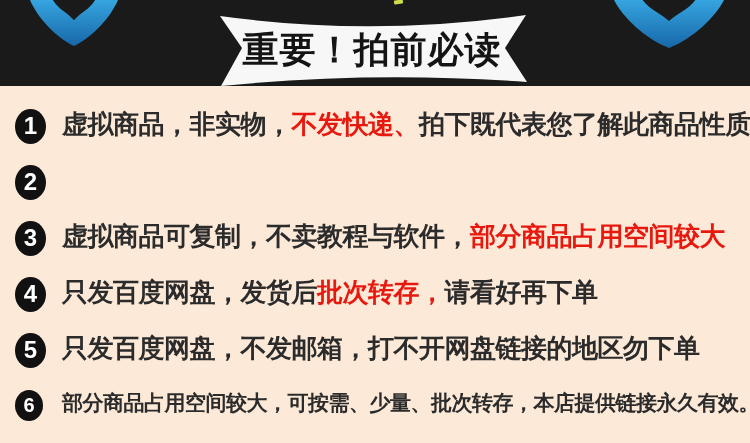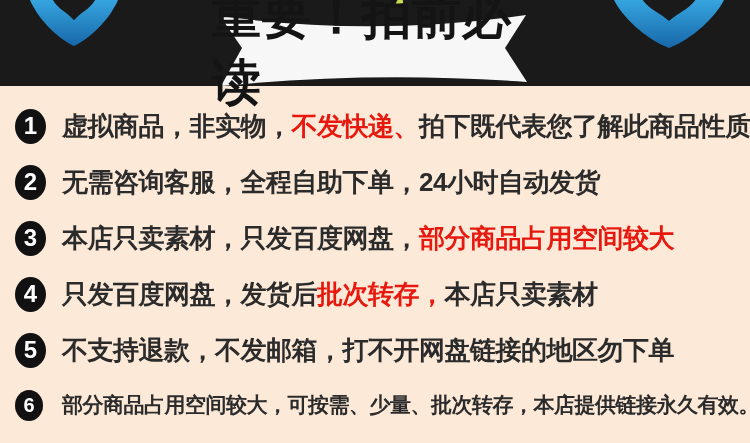--- a/index.html
+++ b/index.html
@@ -22,39 +22,39 @@
   .wing-right{left:614px;width:110px;height:48px;}
   .tick{
     position:absolute;left:394px;top:0;width:9px;height:4px;
     background:var(--tick);border-radius:1px;transform:rotate(-8deg);
   }
   .ribbon-wrap{position:absolute;left:212px;top:10px;width:320px;height:78px;}
   .ribbon-wrap svg{position:absolute;left:0;top:0;width:100%;height:100%;}
   .banner-title{
     position:absolute;left:0;top:0;width:100%;height:100%;
     display:flex;align-items:center;justify-content:center;
-    font-size:49px;font-weight:bold;color:#141414;letter-spacing:1px;
+    font-size:36px;font-weight:bold;color:#141414;letter-spacing:1px;
     padding-top:2px;
   }
   .notice-row{
     position:absolute;left:15px;right:2px;height:40px;
     display:flex;align-items:center;
   }
   .row-1{top:106px;} .row-2{top:162px;} .row-3{top:218px;}
   .row-4{top:274px;} .row-5{top:330px;} .row-6{top:385px;}
   .badge{
     flex:0 0 auto;width:31px;height:35px;border-radius:50%;
     background:var(--badge);color:#ffffff;
     display:flex;align-items:center;justify-content:center;
     font-size:24px;font-weight:bold;margin-right:16px;
   }
   .row-6 .badge{width:28px;height:31px;font-size:20px;margin-right:19px;}
   .notice-text{
     font-size:26px;font-weight:bold;color:var(--ink);
-    white-space:nowrap;letter-spacing:-0.5px;line-height:40px;
+    white-space:nowrap;letter-spacing:-0.5px;line-height:40px;font-family:Liberation Mono, monospace;
   }
   .row-6 .notice-text{font-size:21px;}
   .seg-red{color:var(--red);}
 </style>
 </head>
 <body>
 
 <div class="header">
   <span class="tick"></span>
 
@@ -86,34 +86,33 @@
   </div>
 </div>
 
 <div class="notice-row row-1">
   <span class="badge">1</span>
   <span class="notice-text"><span>虚拟商品，非实物，</span><span class="seg-red">不发快递、</span><span>拍下既代表您了解此商品性质</span></span>
 </div>
 
 <div class="notice-row row-2">
   <span class="badge">2</span>
-  <span class="notice-text"><span>无需咨询客服，全程自助下单，24小时自动发货</span></span>
 </div>
 
 <div class="notice-row row-3">
   <span class="badge">3</span>
-  <span class="notice-text"><span>本店只卖素材，只发百度网盘，</span><span class="seg-red">部分商品占用空间较大</span></span>
+  <span class="notice-text"><span>虚拟商品可复制，不卖教程与软件，</span><span class="seg-red">部分商品占用空间较大</span></span>
 </div>
 
 <div class="notice-row row-4">
   <span class="badge">4</span>
-  <span class="notice-text"><span>只发百度网盘，发货后</span><span class="seg-red">批次转存，</span><span>本店只卖素材</span></span>
+  <span class="notice-text"><span>只发百度网盘，发货后</span><span class="seg-red">批次转存，</span><span>请看好再下单</span></span>
 </div>
 
 <div class="notice-row row-5">
   <span class="badge">5</span>
-  <span class="notice-text"><span>不支持退款，不发邮箱，打不开网盘链接的地区勿下单</span></span>
+  <span class="notice-text"><span>只发百度网盘，不发邮箱，打不开网盘链接的地区勿下单</span></span>
 </div>
 
 <div class="notice-row row-6">
   <span class="badge">6</span>
   <span class="notice-text"><span>部分商品占用空间较大，可按需、少量、批次转存，本店提供链接永久有效。</span></span>
 </div>
 
 </body></html>

